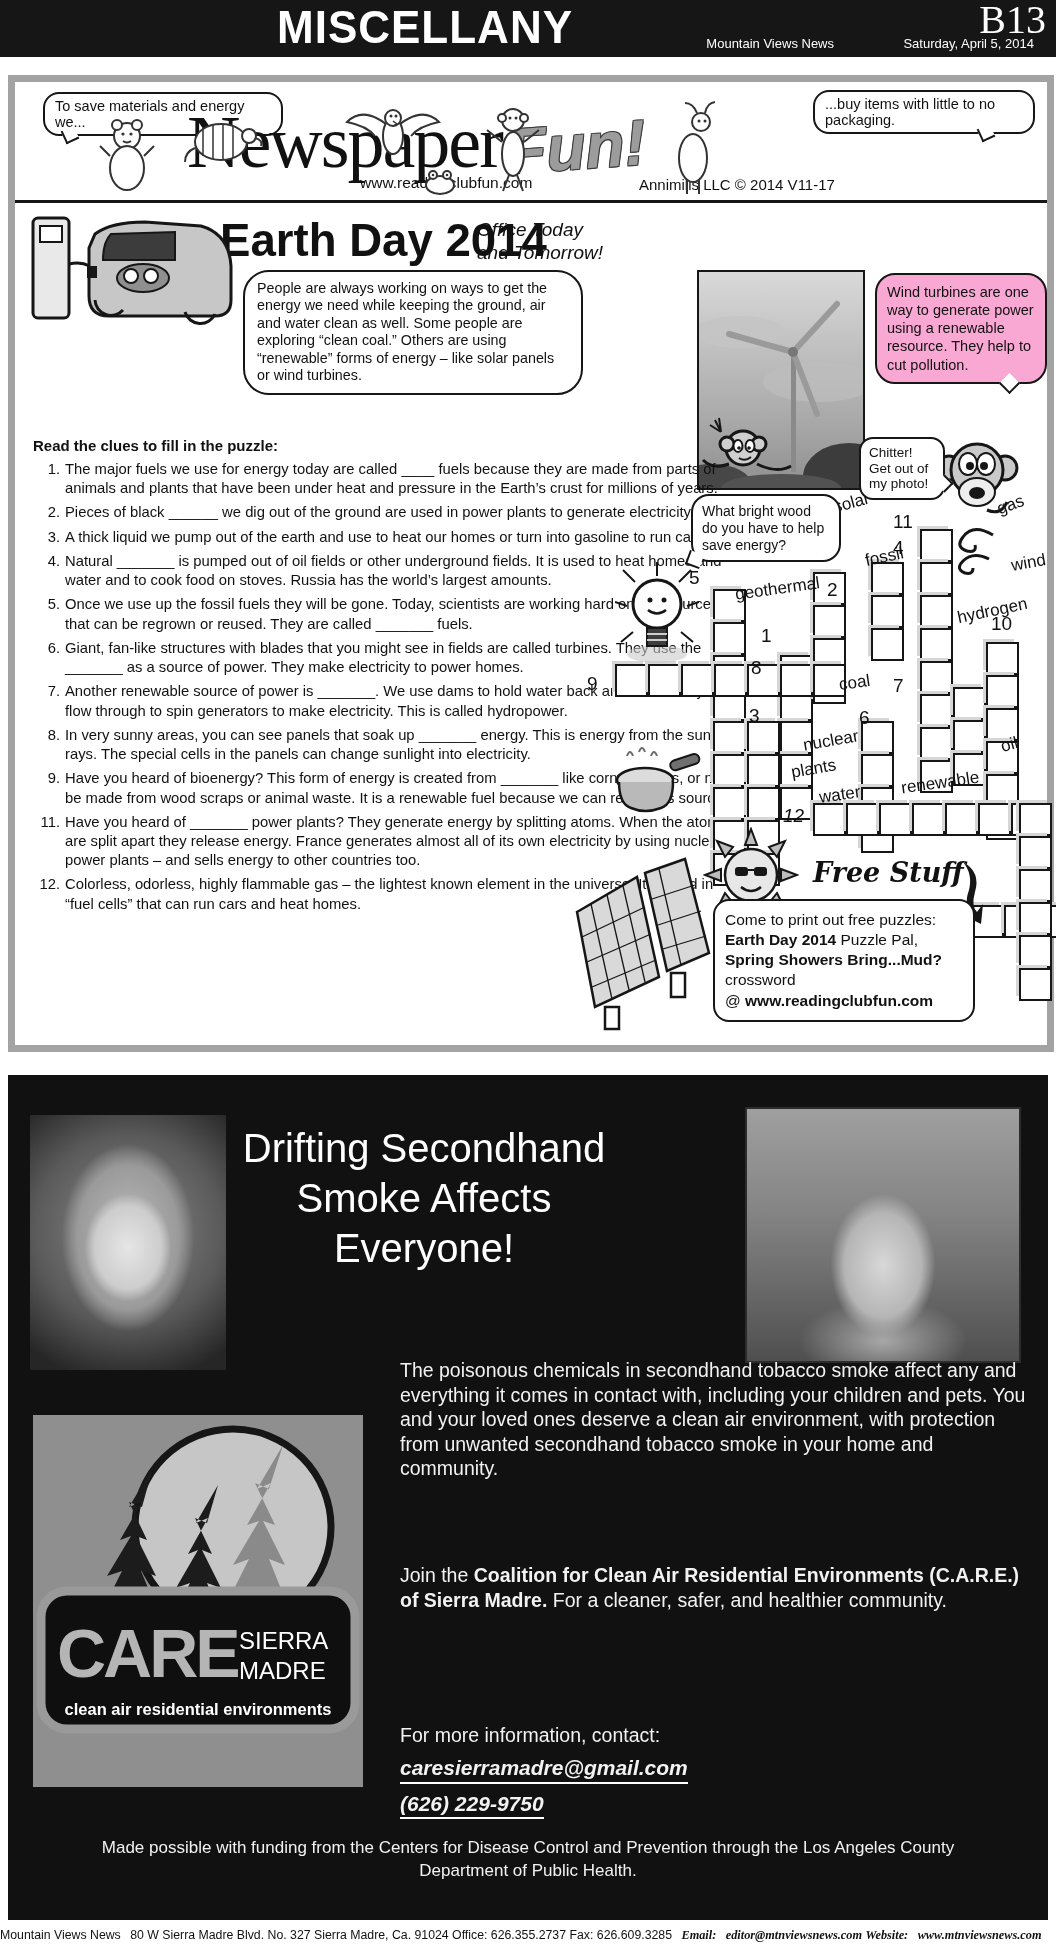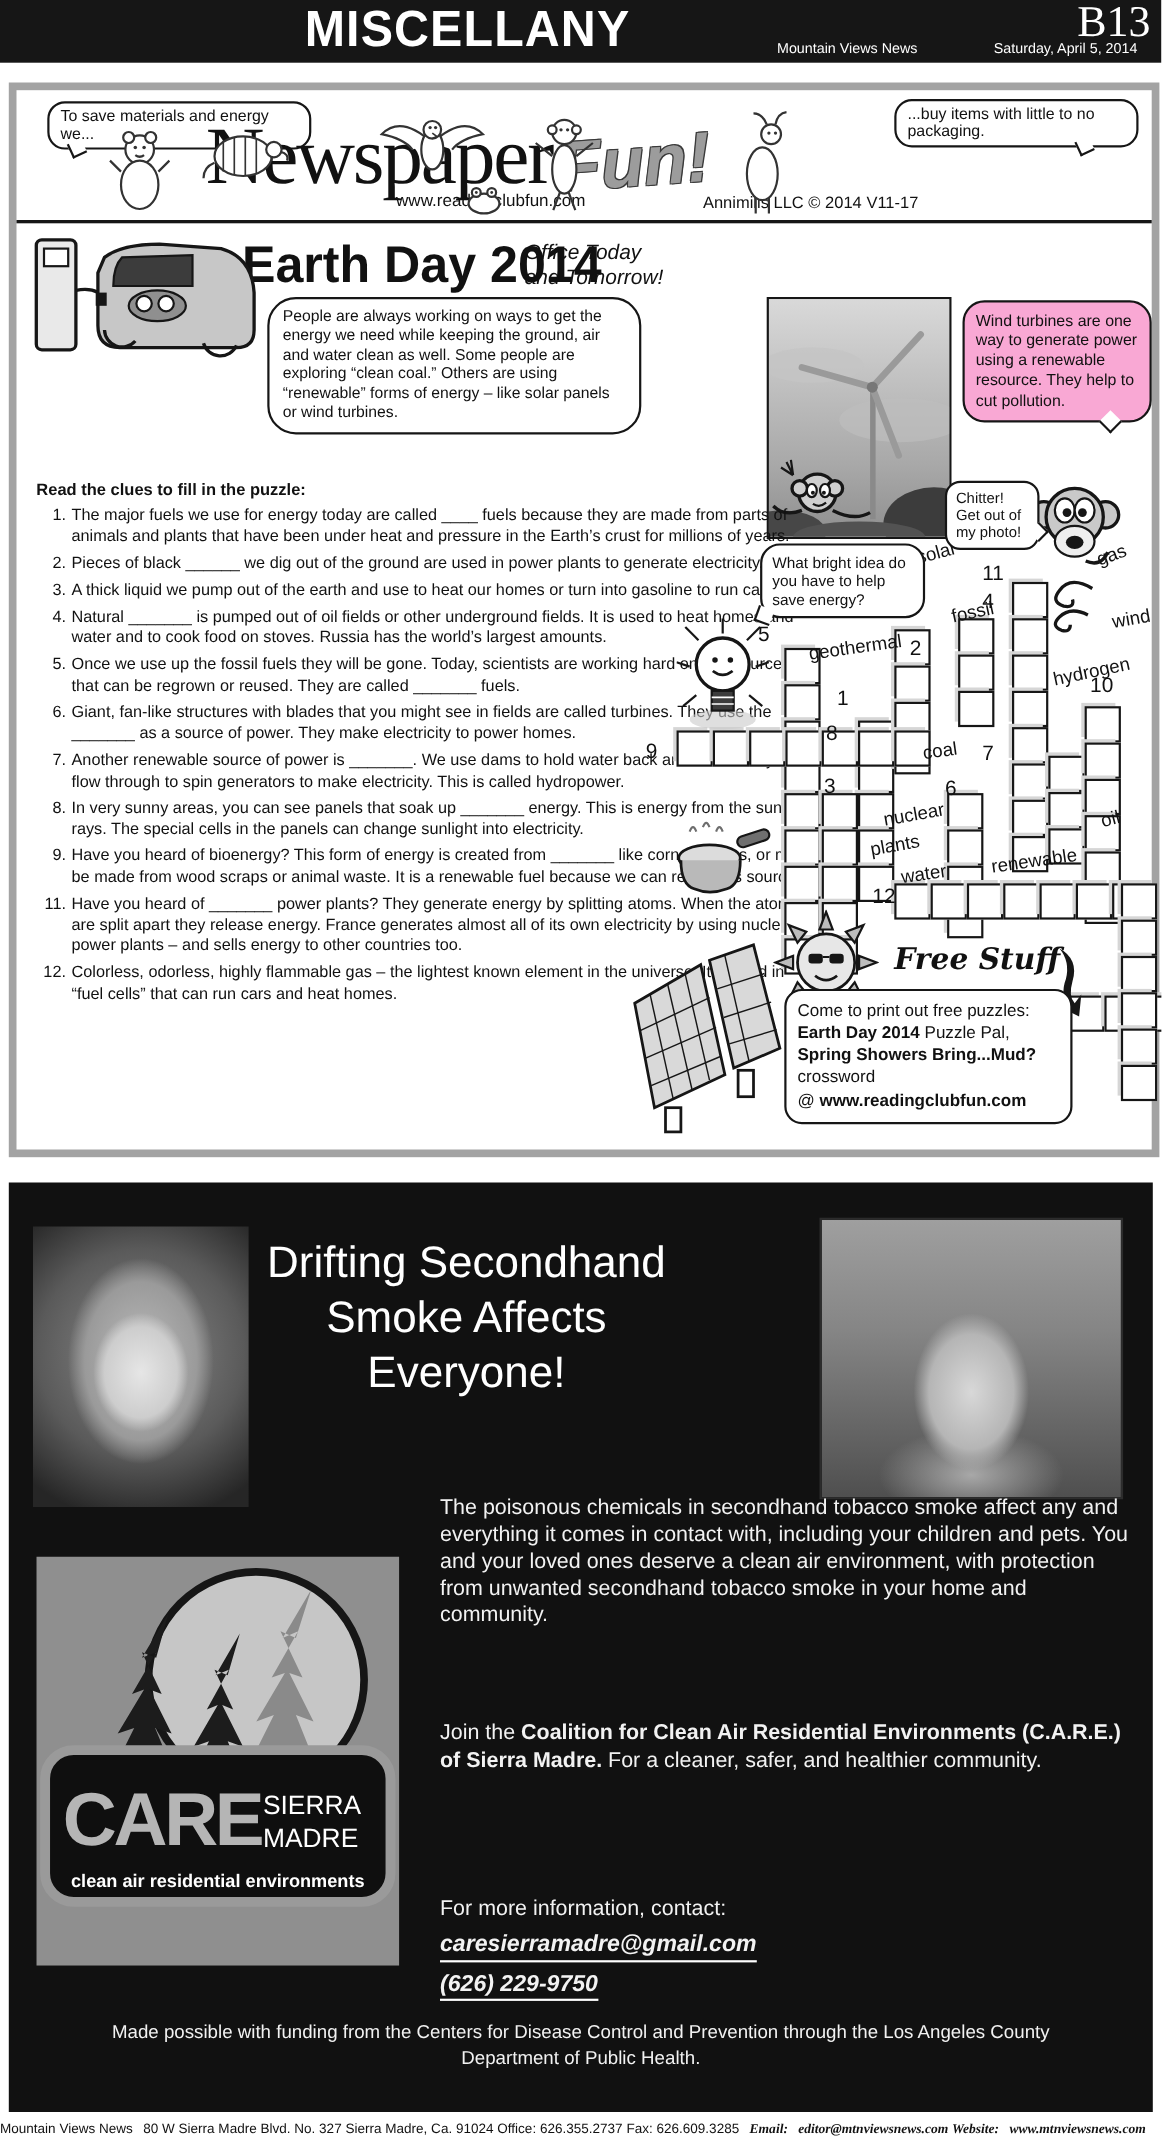--- a/index.html
+++ b/index.html
@@ -232,21 +232,21 @@
       </svg>
     </div>
 
     <div id="b-wind">
       <span>Wind turbines are one way to generate power using a renewable resource. They help to cut pollution.</span><span class="tail"></span>
     </div>
     <div id="b-chitter">
       <span>Chitter! Get out of my photo!</span><span class="tail"></span>
     </div>
     <div id="b-idea">
-      <span>What bright idea do you have to help save energy?</span><span class="tail"></span>
+      <span>What bright wood do you have to help save energy?</span><span class="tail"></span>
     </div>
 
     <svg id="monkey2" width="100" height="92" viewBox="0 0 100 92">
       <circle cx="22" cy="38" r="12" fill="#c9c9c9" stroke="#161616" stroke-width="3"></circle>
       <circle cx="78" cy="38" r="12" fill="#c9c9c9" stroke="#161616" stroke-width="3"></circle>
       <circle cx="50" cy="40" r="26" fill="#c9c9c9" stroke="#161616" stroke-width="3"></circle>
       <ellipse cx="41" cy="34" rx="9" ry="11" fill="#fff" stroke="#161616" stroke-width="2"></ellipse>
       <ellipse cx="59" cy="34" rx="9" ry="11" fill="#fff" stroke="#161616" stroke-width="2"></ellipse>
       <circle cx="43" cy="36" r="4" fill="#161616"></circle>
         <circle cx="57" cy="36" r="4" fill="#161616"></circle>
@@ -374,21 +374,21 @@
       <span class="gn" style="left:198px;top:148px;">1</span>
       <span class="gn" style="left:188px;top:180px;">8</span>
       <span class="gn" style="left:264px;top:102px;">2</span>
       <span class="gn" style="left:330px;top:60px;">4</span>
       <span class="gn" style="left:330px;top:34px;">11</span>
       <span class="gn" style="left:24px;top:196px;">9</span>
       <span class="gn" style="left:186px;top:228px;">3</span>
       <span class="gn" style="left:296px;top:230px;">6</span>
       <span class="gn" style="left:330px;top:198px;">7</span>
       <span class="gn" style="left:428px;top:136px;">10</span>
-      <span class="gn" style="left:230px;top:328px;">12</span>
+      <span class="gn" style="left:220px;top:328px;font-style:italic;">12</span>
 
       <span class="gw" style="left:270px;top:16px;transform:rotate(-15deg);">solar</span>
       <span class="gw" style="left:434px;top:18px;transform:rotate(-20deg);">gas</span>
       <span class="gw" style="left:302px;top:70px;transform:rotate(-12deg);">fossil</span>
       <span class="gw" style="left:448px;top:76px;transform:rotate(-10deg);">wind</span>
       <span class="gw" style="left:172px;top:102px;transform:rotate(-8deg);">geothermal</span>
       <span class="gw" style="left:394px;top:124px;transform:rotate(-12deg);">hydrogen</span>
       <span class="gw" style="left:276px;top:196px;transform:rotate(-8deg);">coal</span>
       <span class="gw" style="left:438px;top:258px;transform:rotate(-15deg);">oil</span>
       <span class="gw" style="left:240px;top:254px;transform:rotate(-10deg);">nuclear</span>

